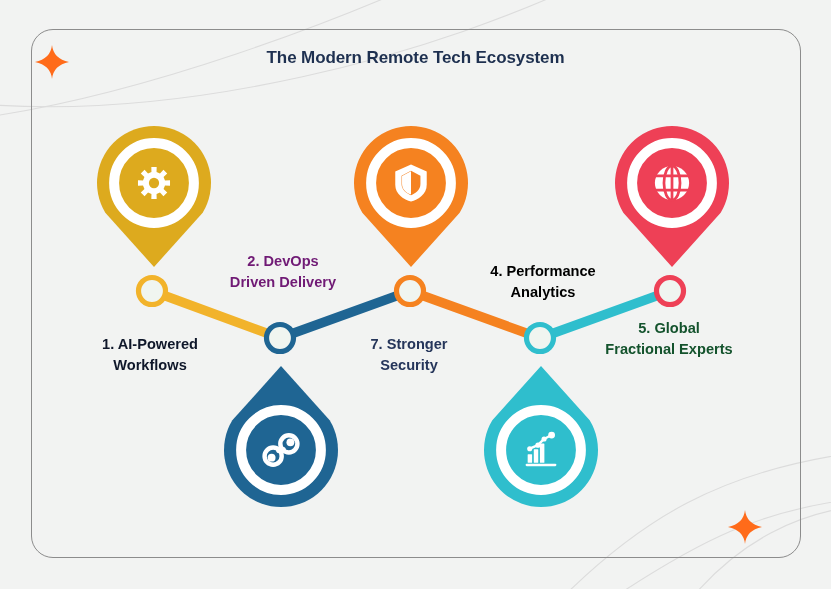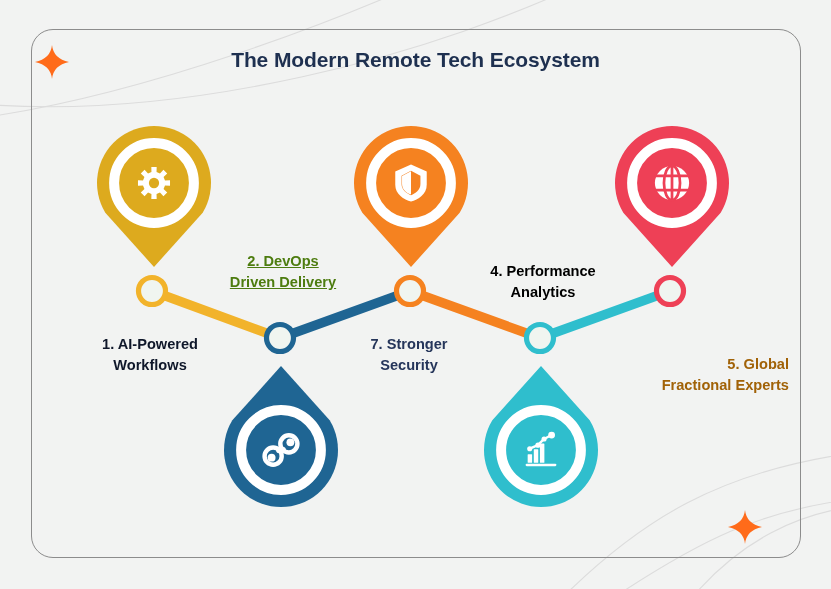--- a/index.html
+++ b/index.html
@@ -38,21 +38,21 @@
     border: 1.6px solid #8C8C8C;
     border-radius: 22px;
     background: transparent;
   }
   #title {
     position: absolute;
     left: 0;
     top: 48px;
     width: 831px;
     text-align: center;
-    font-size: 21px;
+    font-size: 17px;
     font-weight: bold;
     color: #1E3050;
     letter-spacing: -0.1px;
     white-space: nowrap;
   }
   #graphic {
     position: absolute;
     left: 0; top: 0;
     width: 831px;
     height: 589px;
@@ -181,23 +181,23 @@
         </g>
         <g transform="translate(745,527)">
           <path d="M 0 -17 Q 1.445 -3.1790000000000003 17 0 Q 1.445 3.1790000000000003 0 17 Q -1.445 3.1790000000000003 -17 0 Q -1.445 -3.1790000000000003 0 -17 Z" fill="#FF6B1A"></path>
         </g>
       </g>
   </svg>
 
   <div id="labels-layer">
       <div class="node-label" style="width: 230px; left: 35px; top: 334px; color: #0f172a;">1. AI-Powered
 Workflows</div>
-      <div class="node-label" style="width: 230px; left: 168px; top: 251px; color: #4d7c0f; text-decoration: underline;">2. DevOps
+      <div class="node-label" style="width: 230px; left: 168px; top: 251px; color: #701a75;">2. DevOps
 Driven Delivery</div>
       <div class="node-label" style="width: 230px; left: 294px; top: 334px; color: rgb(37, 53, 90);">7. Stronger
 Security</div>
       <div class="node-label" style="width: 230px; left: 428px; top: 261px; color: #000000;">4. Performance
 Analytics</div>
-      <div class="node-label" style="width: 240px; left: 549px; top: 354px; color: #a16207; text-align: right;">5. Global
+      <div class="node-label" style="width: 240px; left: 549px; top: 318px; color: #14532d;">5. Global
 Fractional Experts</div>
     </div>
 
 </div>
 
 </body></html>

